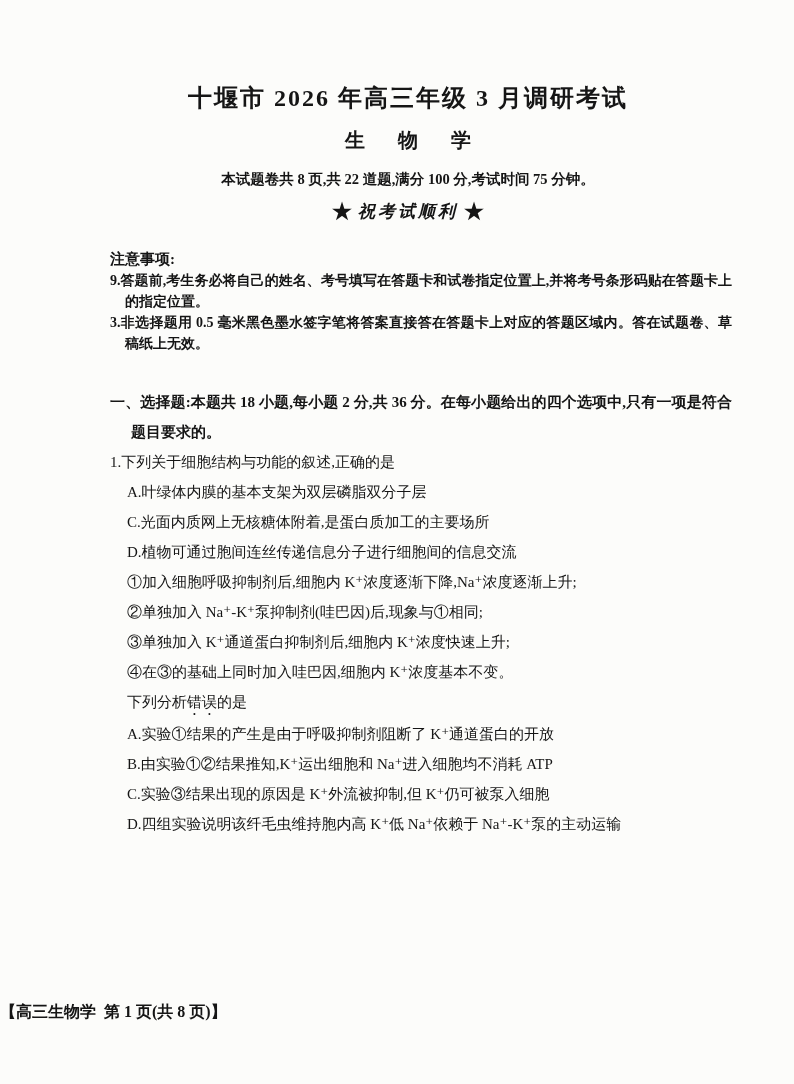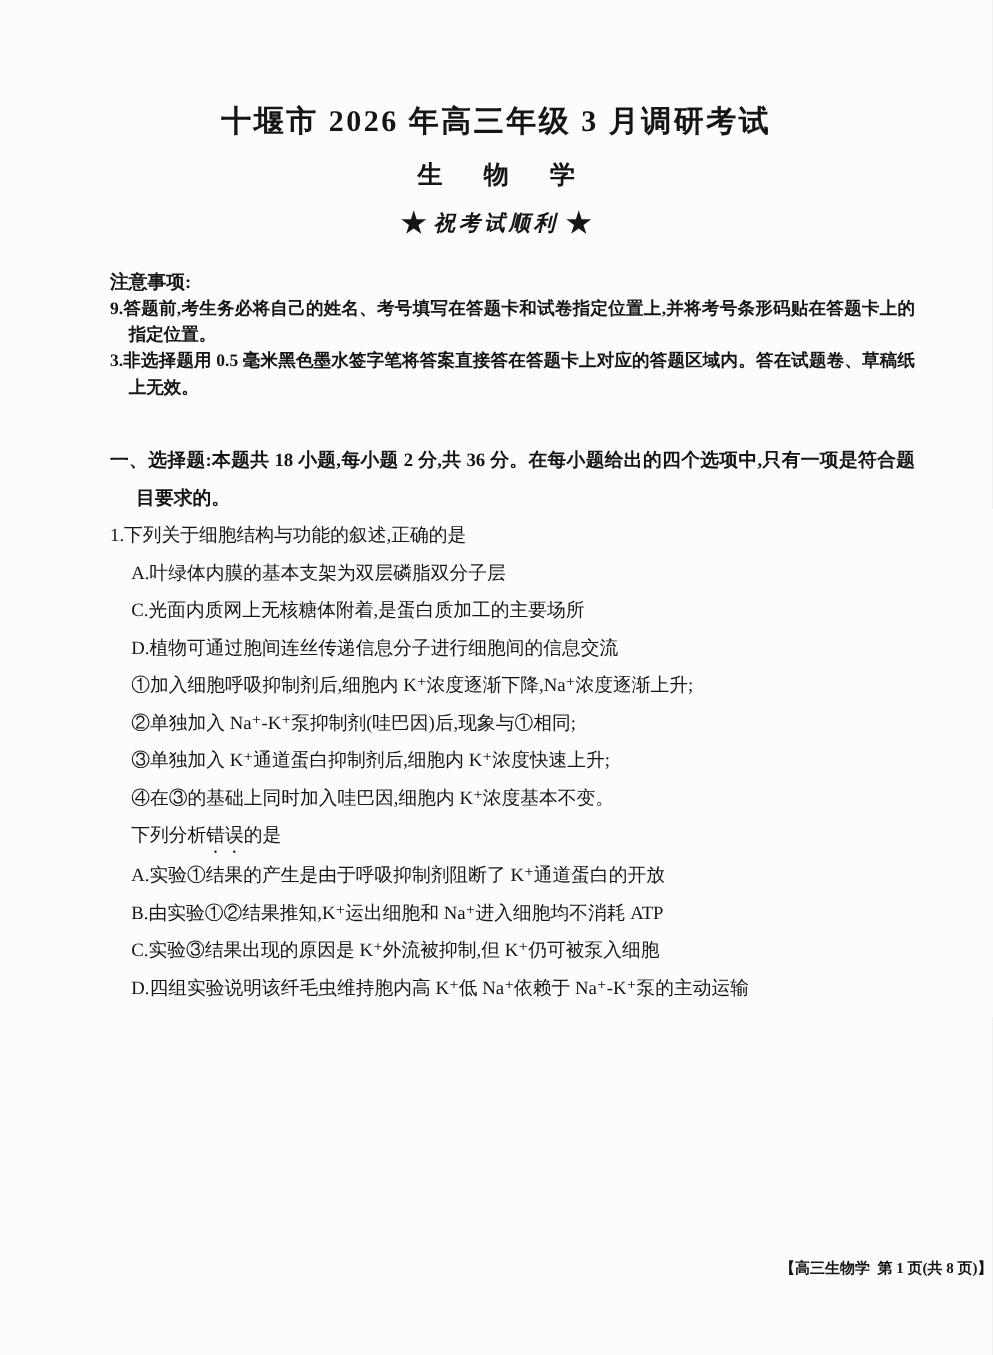--- a/index.html
+++ b/index.html
@@ -6,20 +6,21 @@
   html, body { background: #e8e8e6; }
   .page {
     position: relative;
     width: 794px;
     height: 1084px;
     margin: 0 auto;
     background: #fcfcfa;
     color: #151515;
     font-family: "Liberation Serif", "DejaVu Serif", serif;
     overflow: hidden;
+    padding-left: 22px;
   }
   
   .header { text-align: center; }
   .exam-title {
     padding-top: 84px;
     font-size: 24px;
     font-weight: 700;
     letter-spacing: 2px;
     line-height: 28px;
   }
@@ -83,34 +84,35 @@
     text-emphasis: filled dot;
     -webkit-text-emphasis-position: under left;
     text-emphasis-position: under left;
   }
   
   .footer {
     position: absolute;
     left: 0;
     right: 0;
     bottom: 61px;
-    text-align: right;
-    font-size: 12px;
+    text-align: left;
+    font-size: 16px;
     font-weight: 700;
     white-space: pre;
   }
 </style>
 </head>
 <body>
 
 <div class="page">
 
   <div class="header">
     <div class="exam-title">十堰市 2026 年高三年级 3 月调研考试</div>
     <div class="subject-title">生物学</div>
+    <div class="info-line">本试题卷共 8 页,共 22 道题,满分 100 分,考试时间 75 分钟。</div>
     <div class="wish-line">
       <span class="star">★</span><span class="wish-text">祝考试顺利</span><span class="star">★</span>
     </div>
   </div>
 
   <div class="notice">
     <div class="notice-heading">注意事项:</div>
     <ul>
       <li class="notice-item">9.答题前,考生务必将自己的姓名、考号填写在答题卡和试卷指定位置上,并将考号条形码贴在答题卡上的指定位置。</li>
       <li class="notice-item">3.非选择题用 0.5 毫米黑色墨水签字笔将答案直接答在答题卡上对应的答题区域内。答在试题卷、草稿纸上无效。</li>

